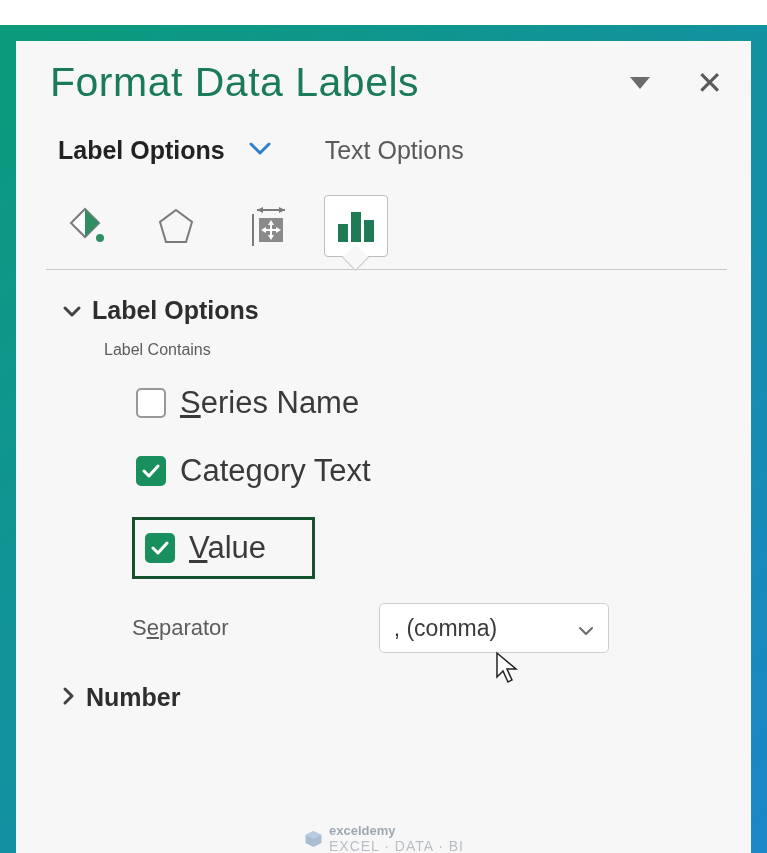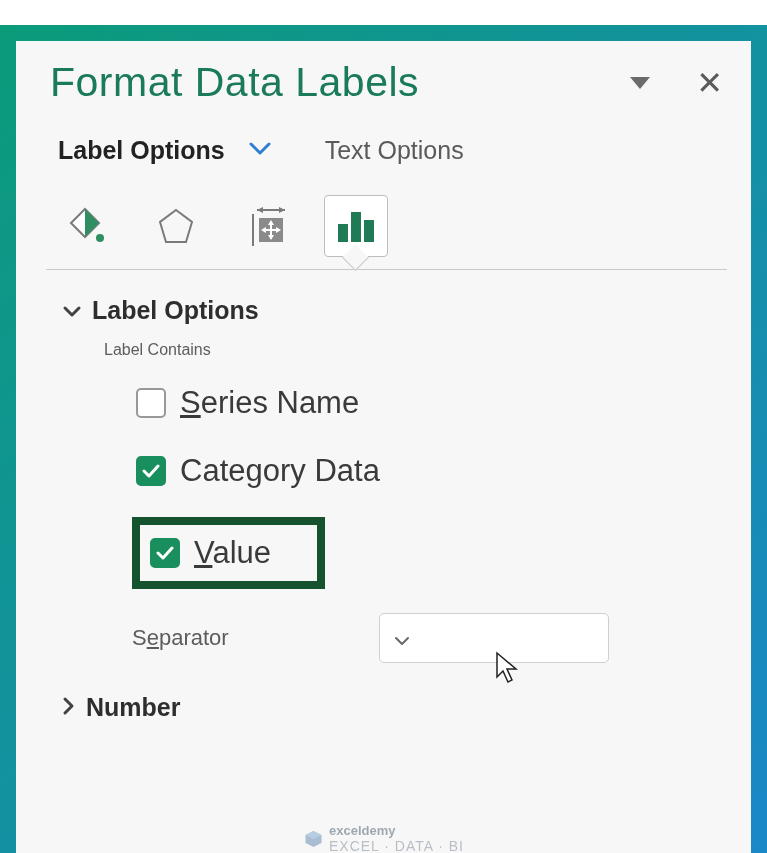--- a/index.html
+++ b/index.html
@@ -132,21 +132,21 @@
     display: flex;
     align-items: center;
     gap: 14px;
     margin: 0 0 24px 82px;
     font-size: 31px;
     color: #3a3a3a;
     padding: 4px 10px 4px 4px;
     width: fit-content;
   }
   .check-row.boxed {
-    border: 8px solid #14532d;
+    border: 3px solid #14532d;
     padding: 10px 46px 10px 10px;
   }
   .cb {
     width: 30px;
     height: 30px;
     border: 2px solid #989898;
     border-radius: 5px;
     background: #fff;
     display: inline-flex;
     align-items: center;
@@ -282,35 +282,36 @@
       </span>
       <span><span class="ul-letter">S</span><span>eries Name</span></span>
     </div>
 
     <div class="check-row">
       <span class="cb checked">
         <svg width="18" height="14" viewBox="0 0 18 14">
             <polyline points="2,7 7,12 16,2" fill="none" stroke="#fff" stroke-width="3" stroke-linecap="round" stroke-linejoin="round"></polyline>
           </svg>
       </span>
-      <span><span>Cate</span><span class="ul-letter">g</span><span>ory Data</span></span>
+      <span><span>Cate</span><span class="ul-letter">g</span><span>ory Text</span></span>
     </div>
 
     <div class="check-row boxed">
       <span class="cb checked">
         <svg width="18" height="14" viewBox="0 0 18 14">
             <polyline points="2,7 7,12 16,2" fill="none" stroke="#fff" stroke-width="3" stroke-linecap="round" stroke-linejoin="round"></polyline>
           </svg>
       </span>
       <span><span class="ul-letter">V</span><span>alue</span></span>
     </div>
 
     <div class="sep-row">
       <span class="sep-label"><span>S</span><span class="ul-letter">e</span><span>parator</span></span>
       <div class="select-box">
+        <span>, (comma)</span>
         <span>
           <svg width="16" height="10" viewBox="0 0 16 10">
               <polyline points="2,2 8,8 14,2" fill="none" stroke="#6a6a6a" stroke-width="2" stroke-linecap="round" stroke-linejoin="round"></polyline>
             </svg>
         </span>
       </div>
     </div>
 
     <div class="section-head">
       <span class="chev">

